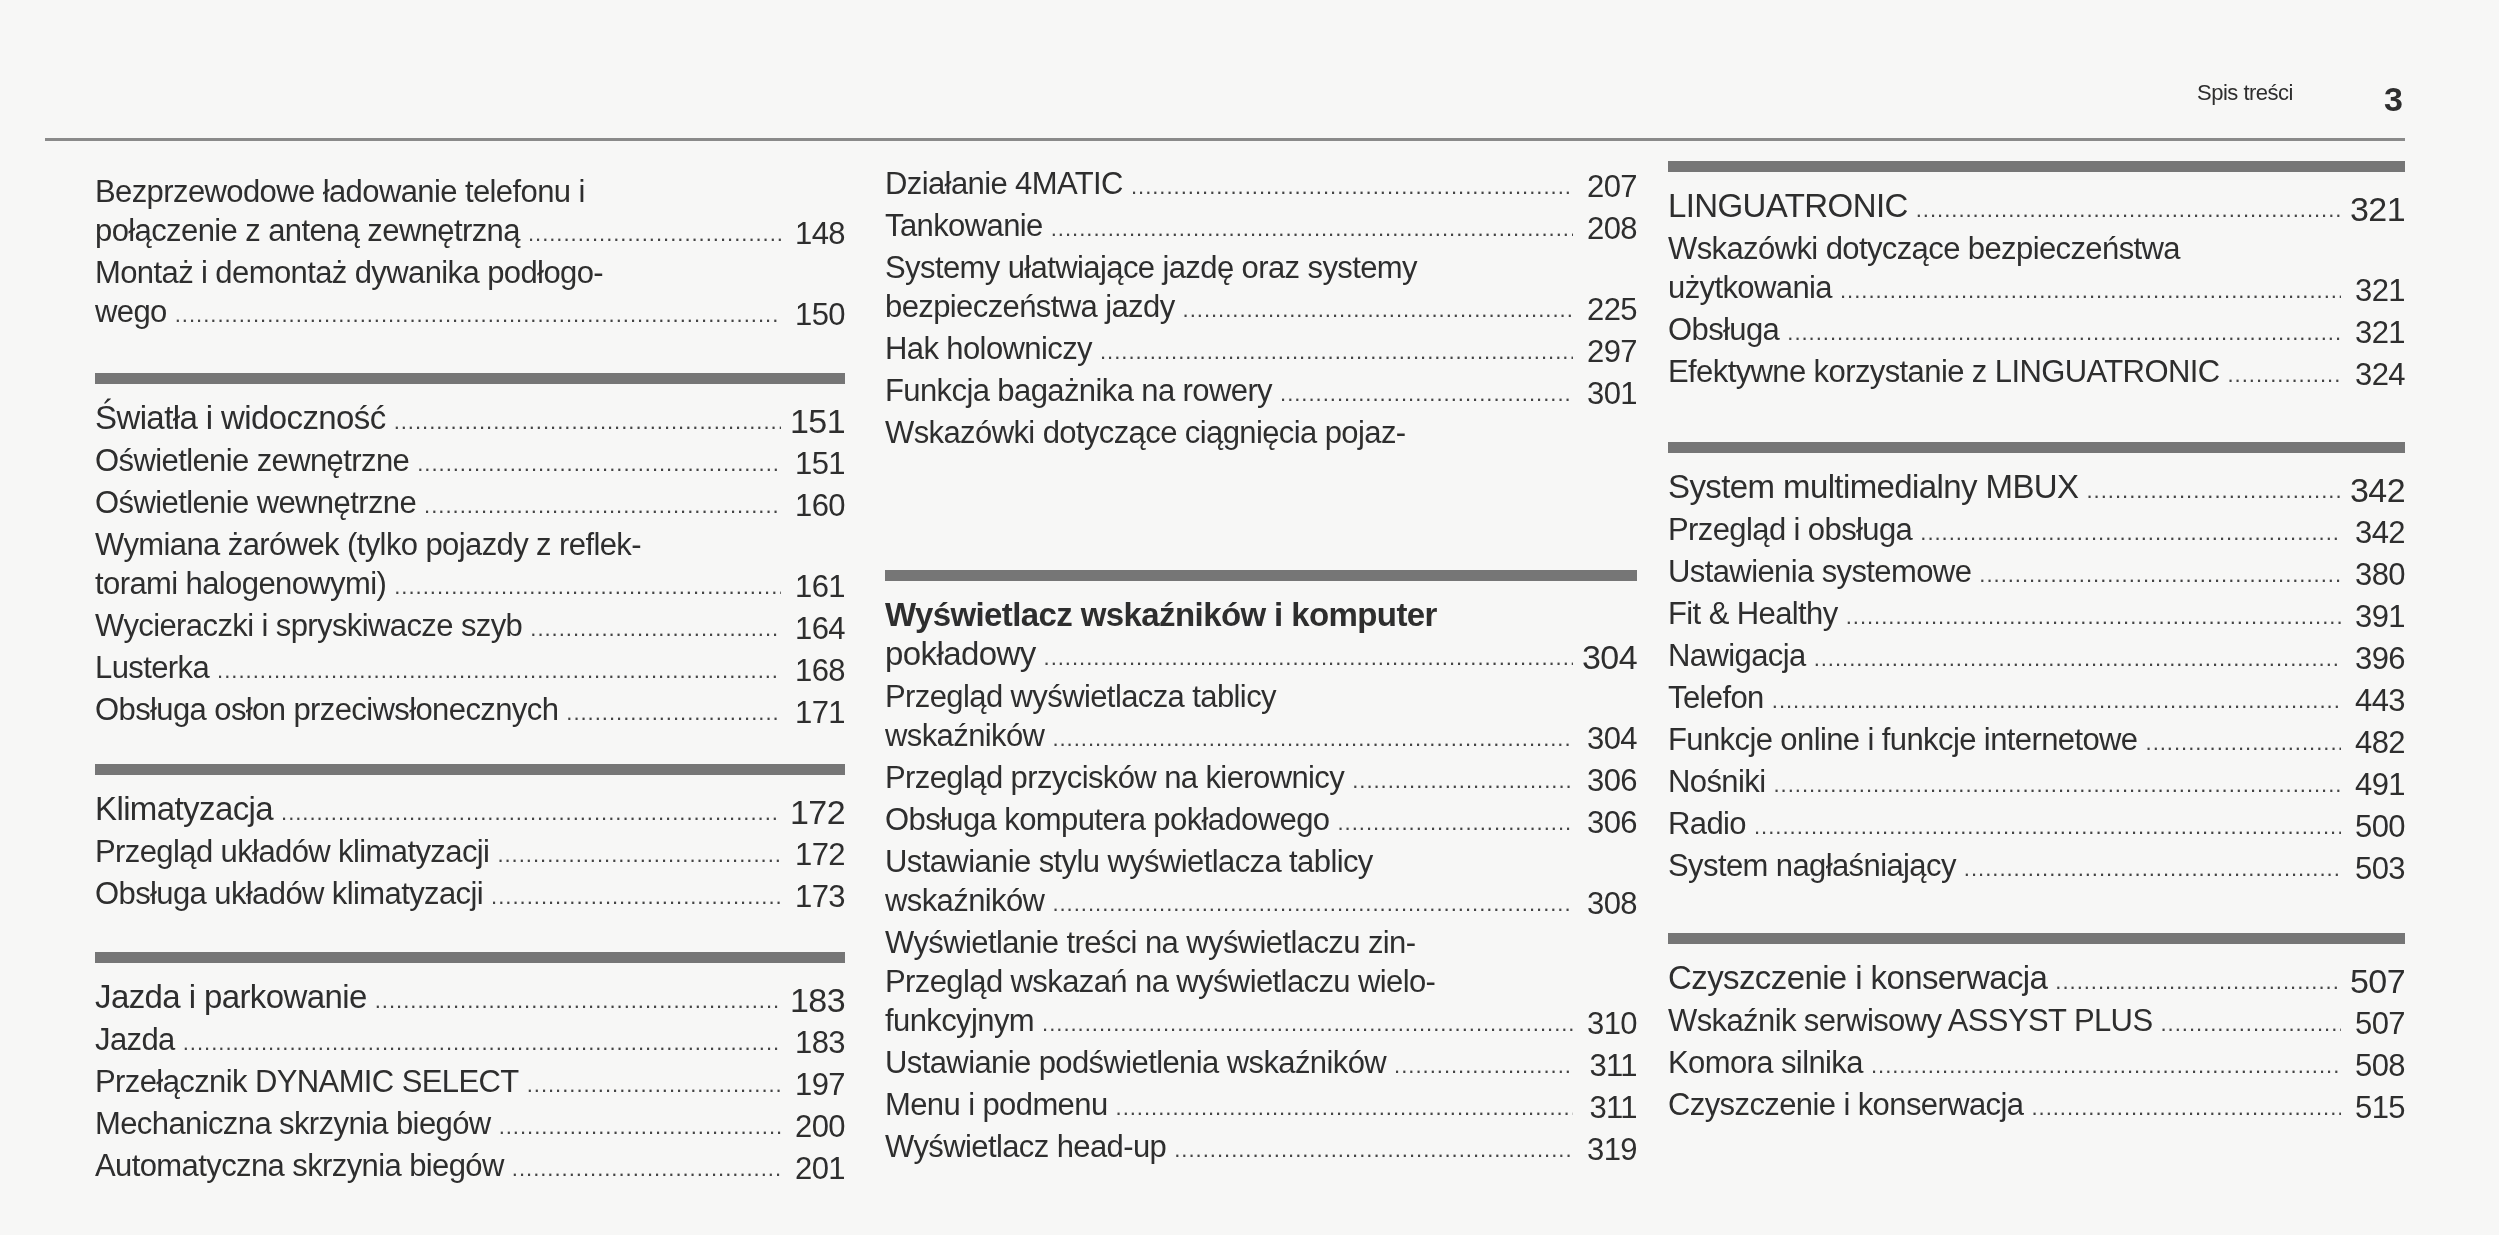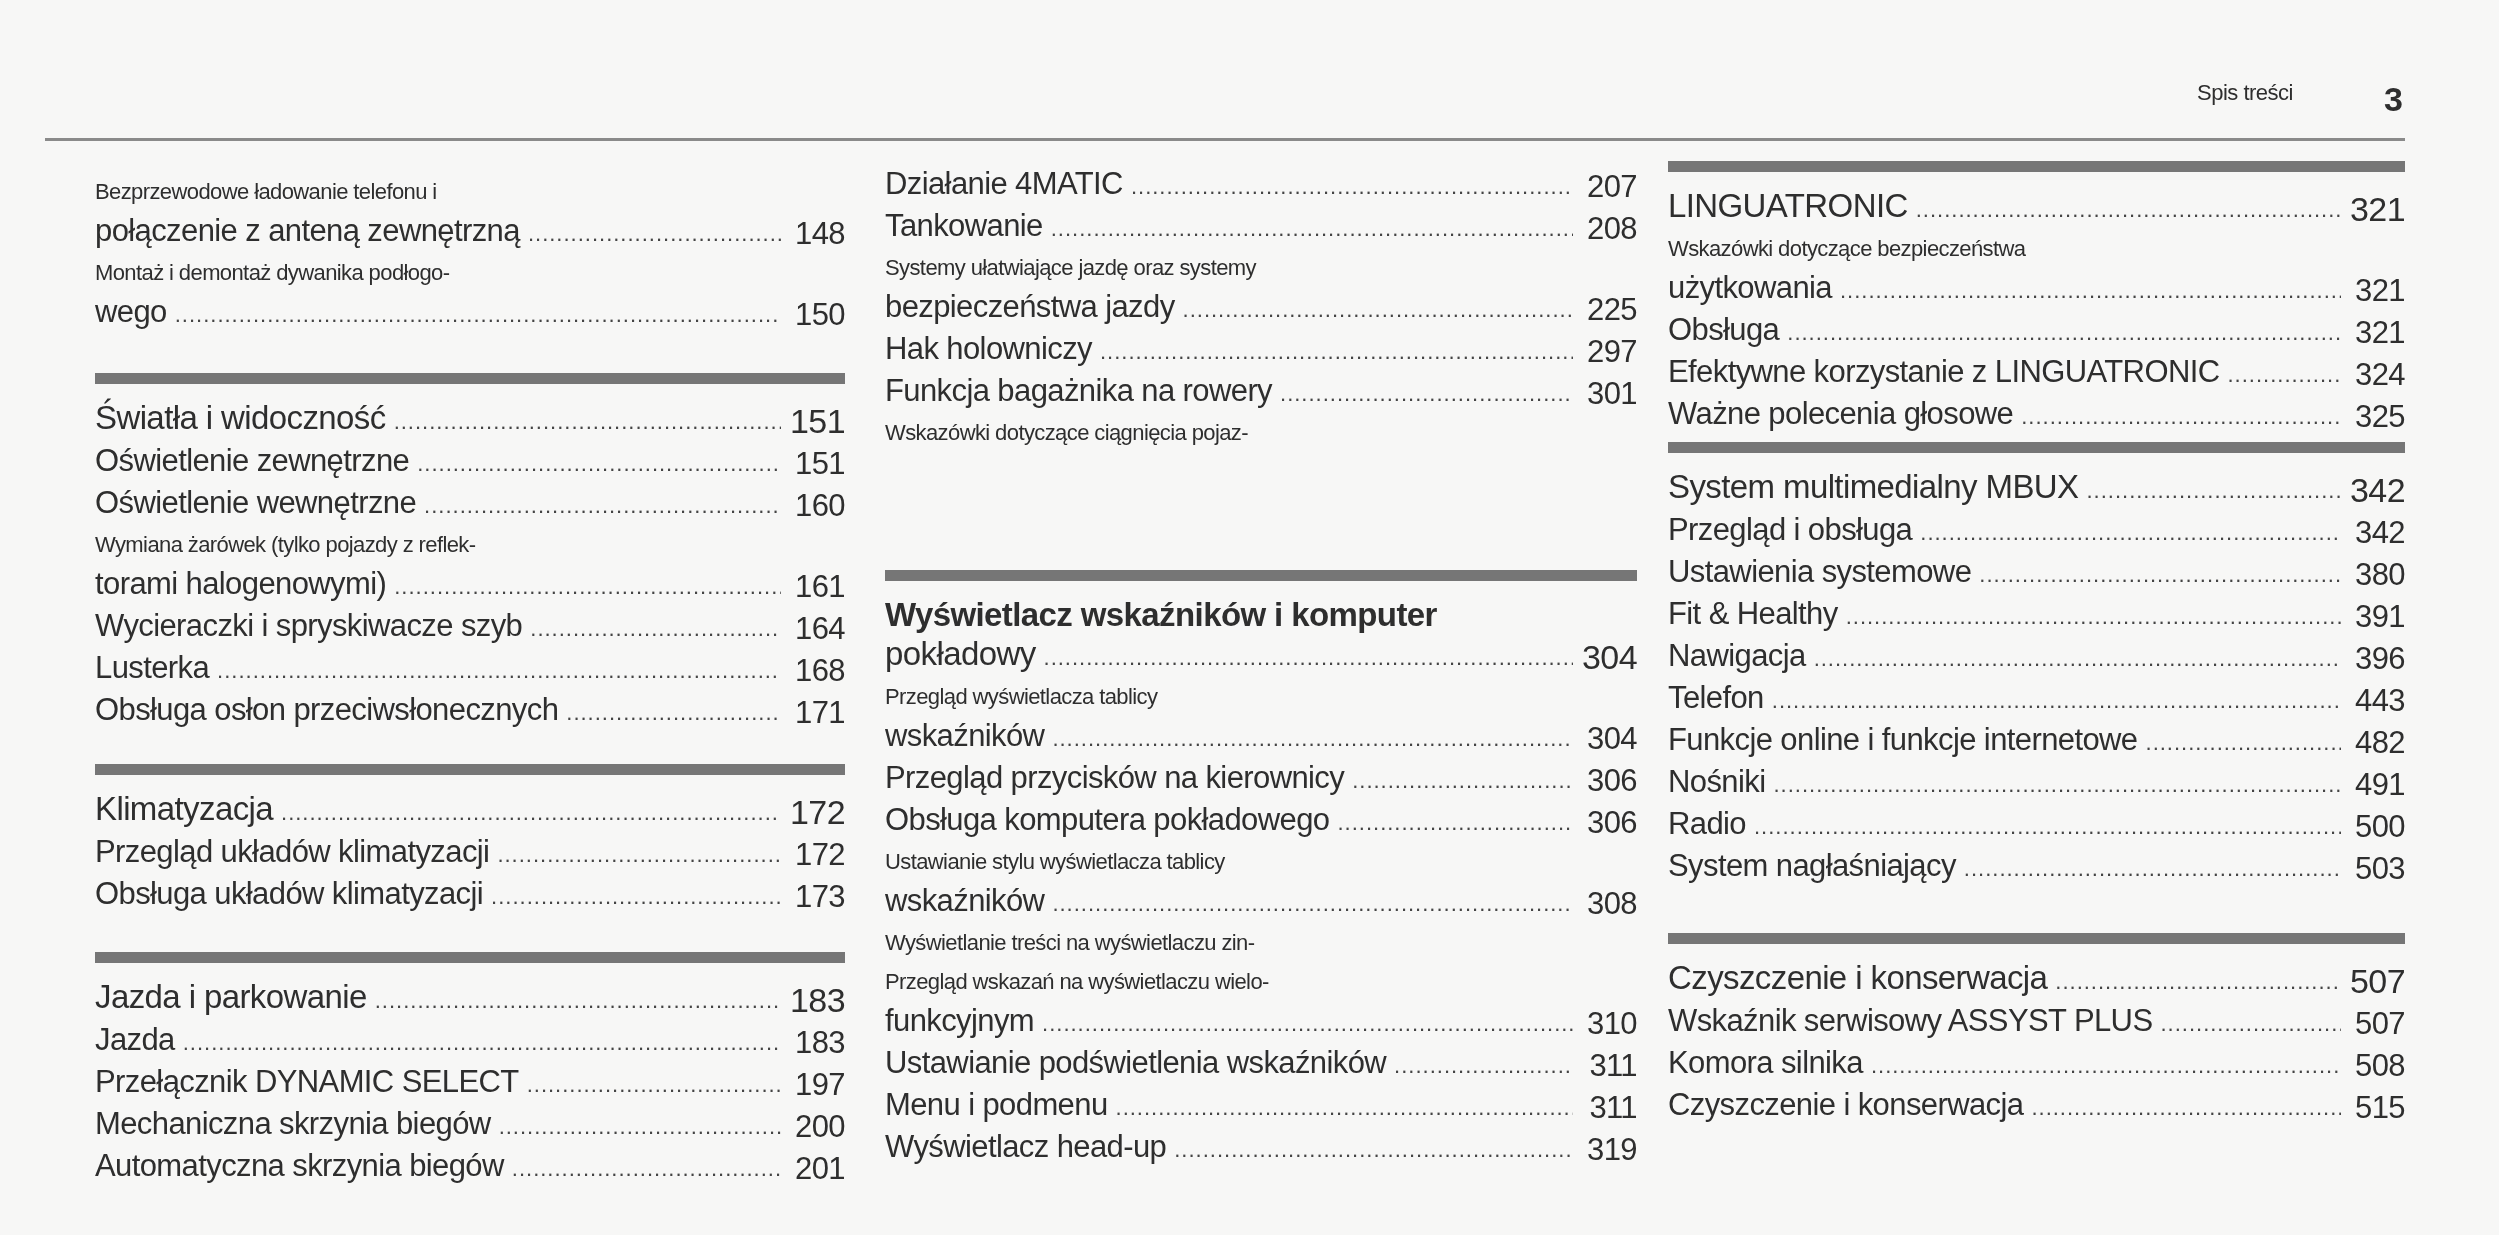--- a/index.html
+++ b/index.html
@@ -26,21 +26,21 @@
   .entry { display: flex; align-items: flex-end; font-size: 31px; line-height: 39px; letter-spacing: -0.6px; transform-origin: left; }
   .entry .txt { flex: 1 1 auto; min-width: 0; overflow: hidden; white-space: nowrap; }
   .entry .txt .label { background: transparent; padding-right: 8px; }
   .entry .txt.dots::after {
     content: ".................................................................................................................................................................................";
     letter-spacing: 1px; color: #444; font-size: 22px;
   }
   .entry .page { flex: 0 0 auto; width: 64px; text-align: right; }
   .entry.head { font-weight: normal; font-size: 33px; }
   .entry.head .page { font-size: 34px; }
-  .multiline .first { font-size: 22px; line-height: 39px; letter-spacing: -0.6px; white-space: nowrap; }
+  .multiline .first { font-size: 31px; line-height: 39px; letter-spacing: -0.6px; white-space: nowrap; }
   .multiline.head .first { font-weight: bold; font-size: 33px; }
 </style>
 </head>
 <body>
 
 <div class="header">
   <span class="title">Spis treści</span>
   <span class="pagenum">3</span>
 </div>
 <div class="header-rule"></div>
@@ -241,24 +241,20 @@
         </div>
     </div>
     <div class="entry">
         <span class="txt dots"><span class="label">Obsługa</span></span>
         <span class="page">321</span>
       </div>
     <div class="entry">
         <span class="txt dots"><span class="label">Efektywne korzystanie z LINGUATRONIC</span></span>
         <span class="page">324</span>
       </div>
-    <div class="entry">
-        <span class="txt dots"><span class="label">Ważne polecenia głosowe</span></span>
-        <span class="page">325</span>
-      </div>
   </div>
 
   <div class="section" style="top:442px">
     <div class="rule"></div>
     <div class="entry head">
         <span class="txt dots"><span class="label">System multimedialny MBUX</span></span>
         <span class="page">342</span>
       </div>
     <div class="entry">
         <span class="txt dots"><span class="label">Przegląd i obsługa</span></span>

